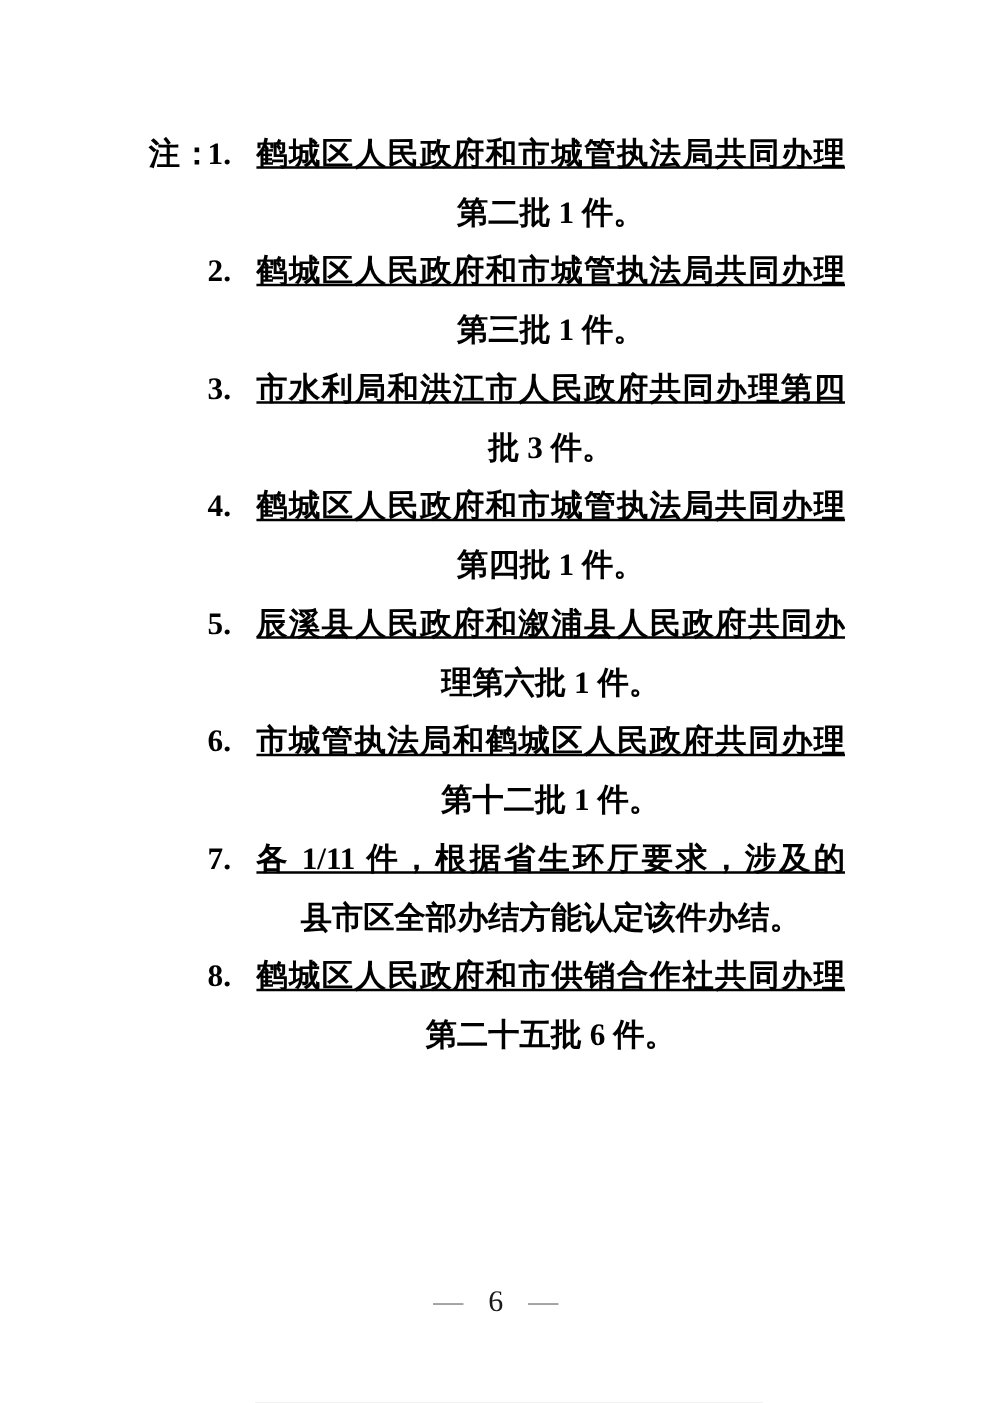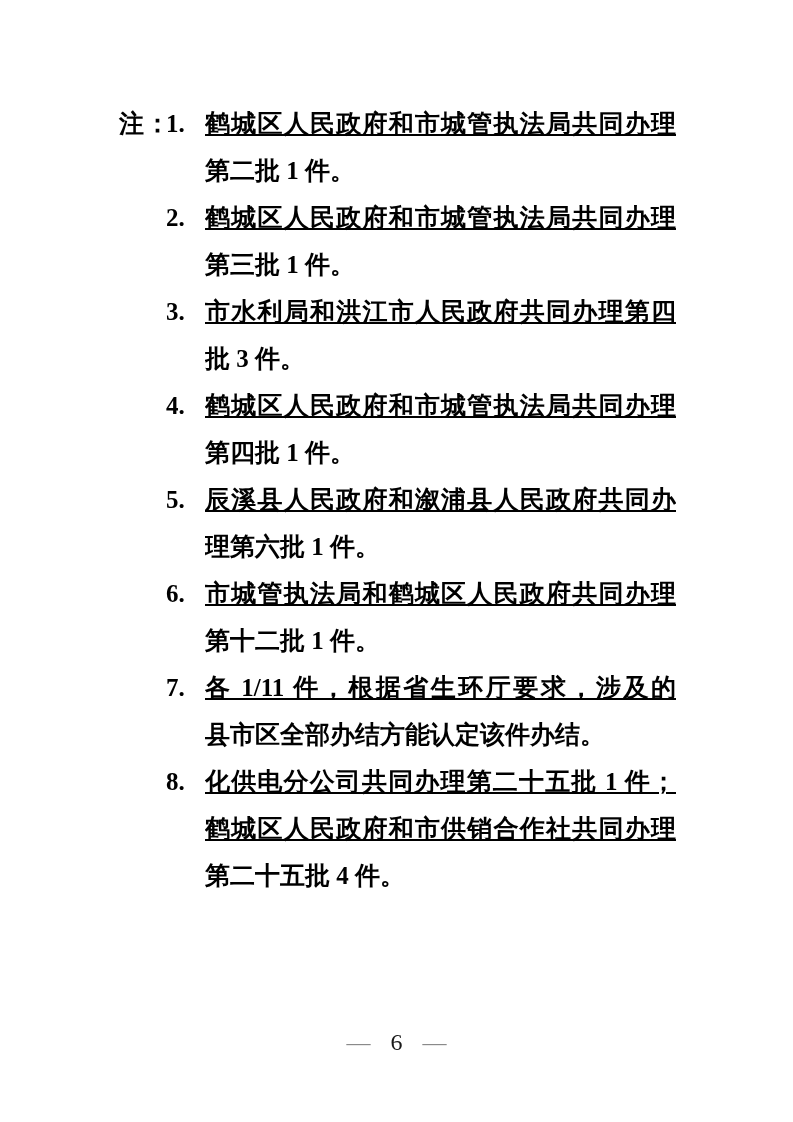--- a/index.html
+++ b/index.html
@@ -34,21 +34,21 @@
   .num {
     position: absolute;
     left: 47px;
     top: 0;
     line-height: 47px;
   }
   .ln {
     line-height: 47px;
     height: 47px;
     overflow: hidden;
-    text-align: left;
+    text-align: center;
     white-space: nowrap;
   }
   .ln.j {
     text-align: justify;
     text-align-last: justify;
     white-space: normal;
     text-decoration: underline;
   }
   .pagenum {
     position: absolute;
@@ -107,23 +107,22 @@
     </div>
 
     <div class="item">
       <span class="num">7.</span>
       <div class="ln j">各 1/11 件，根据省生环厅要求，涉及的</div>
       <div class="ln">县市区全部办结方能认定该件办结。</div>
     </div>
 
     <div class="item">
       <span class="num">8.</span>
-      <div class="ln j">化供电分公司共同办理第二十五批 1 件；</div>
       <div class="ln j">鹤城区人民政府和市供销合作社共同办理</div>
-      <div class="ln">第二十五批 4 件。</div>
+      <div class="ln">第二十五批 6 件。</div>
     </div>
   </div>
 
   <div class="pagenum">
     <span class="dash">—</span>
     <span class="no">6</span>
     <span class="dash">—</span>
   </div>
 
 </div>

